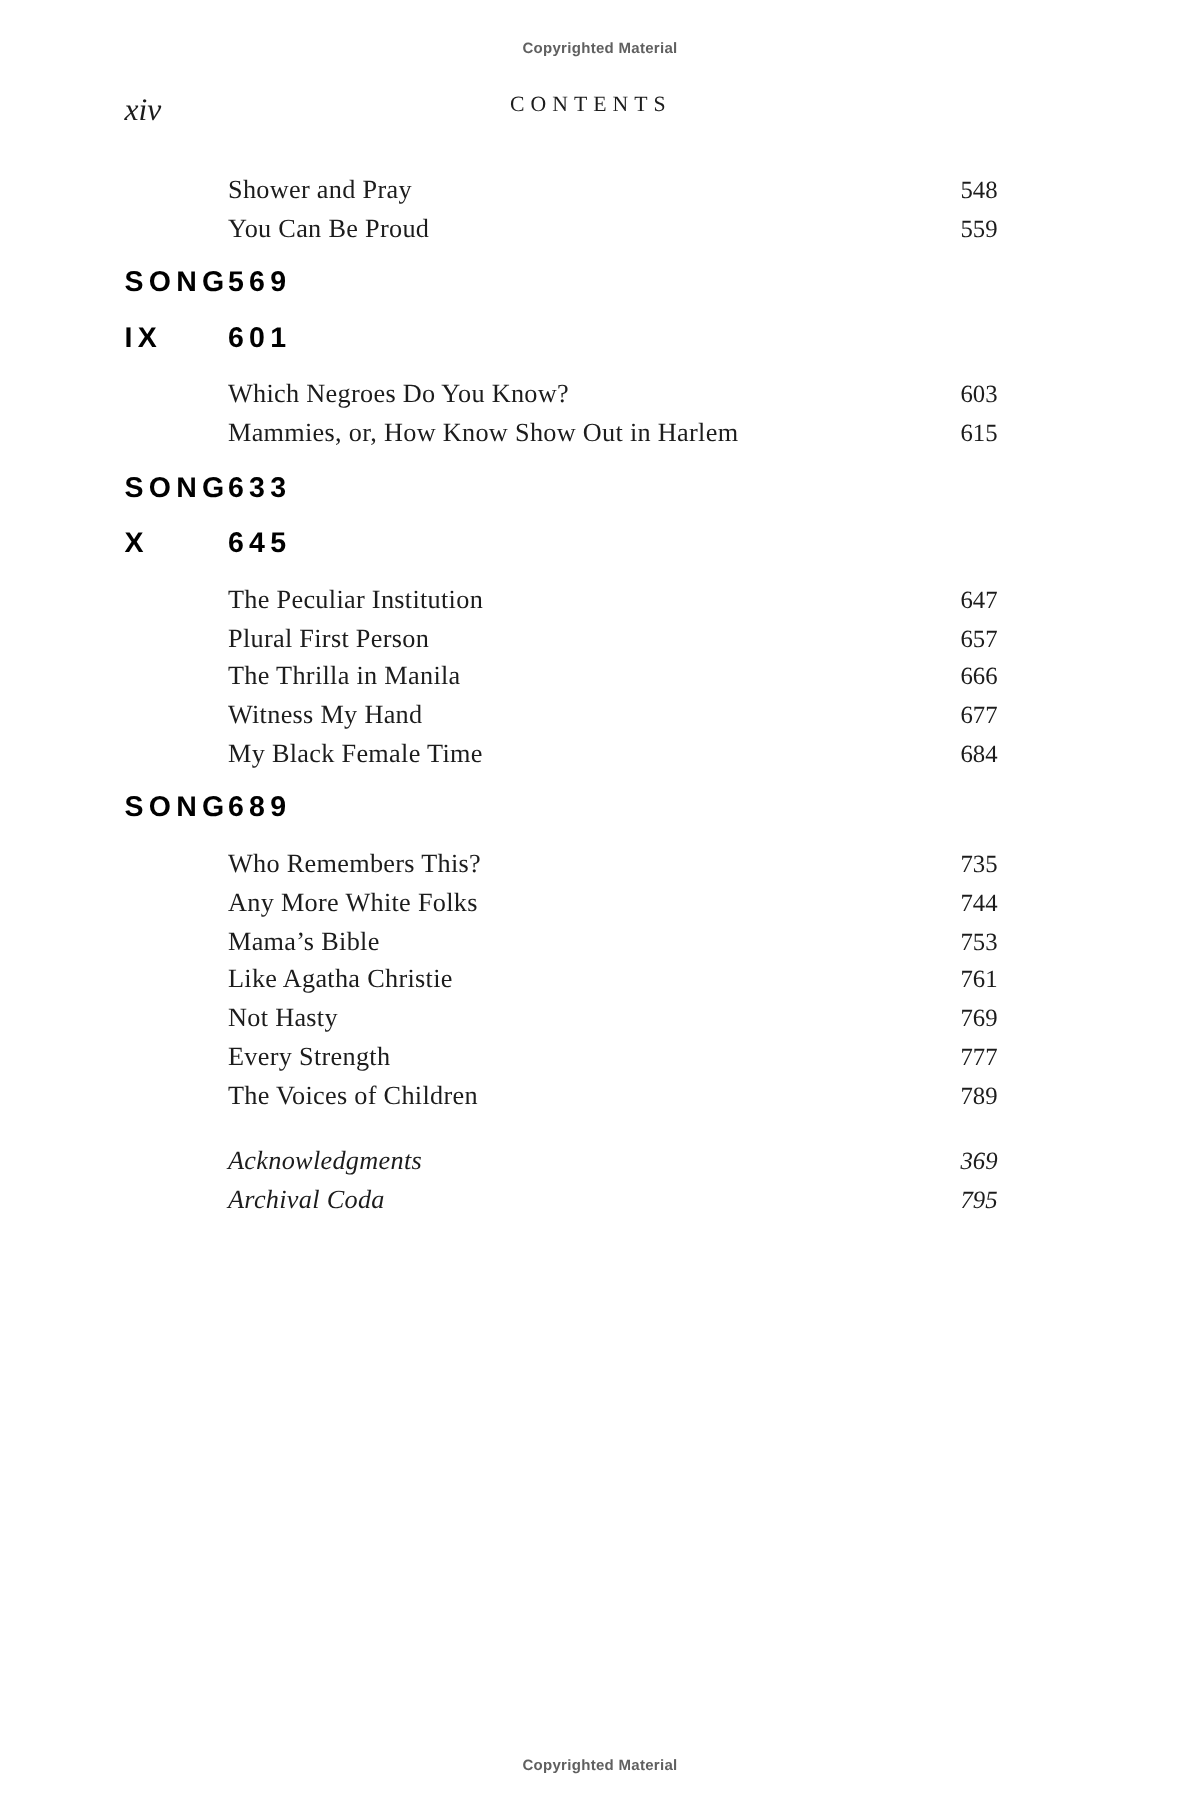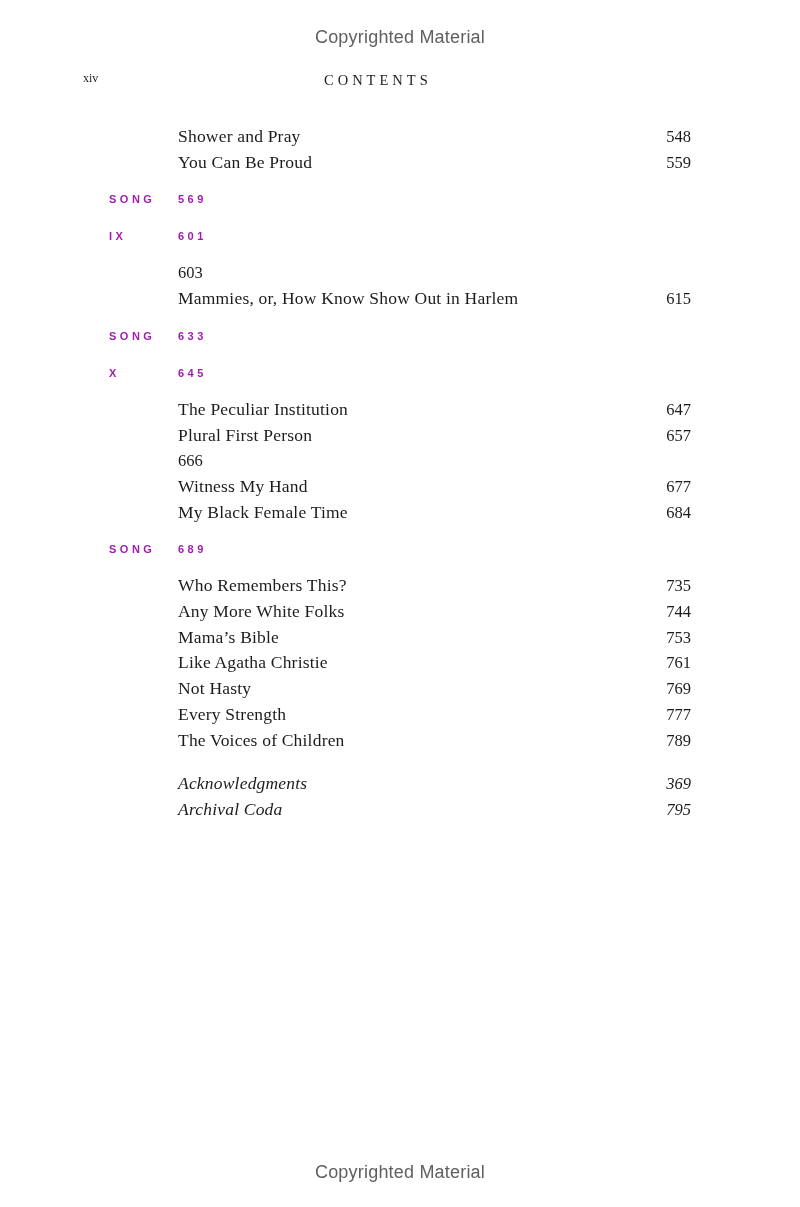--- a/index.html
+++ b/index.html
@@ -12,75 +12,77 @@
     height: 1207px;
     position: relative;
     font-family: "Liberation Serif", serif;
     color: #1c1c1c;
     overflow: hidden;
   }
   .copyright {
     text-align: center;
     color: #606060;
     font-family: "Liberation Sans", sans-serif;
-    font-size: 18px;
+    font-size: 10px;
     letter-spacing: 0.2px;
+    font-weight: bold;
   }
   .copyright.top { padding-top: 27px; }
   .copyright.bottom {
     position: absolute;
     bottom: 24px;
     left: 0;
     right: 0;
   }
   .header-row {
     position: relative;
     margin-top: 23px;
     height: 22px;
   }
   .folio {
     position: absolute;
     left: 83px;
     top: 0;
-    font-size: 12px;
+    font-style: italic;
+    font-size: 21px;
   }
   .running-head {
     position: absolute;
-    left: 324px;
+    left: 340px;
     top: 1px;
     font-size: 14.5px;
     letter-spacing: 4px;
     font-weight: 500;
     font-family: Liberation Serif, serif;
   }
   .toc {
     margin-top: 31px;
-    margin-left: 109px;
+    margin-left: 83px;
     width: 582px;
   }
   .entry-row {
     display: flex;
     justify-content: space-between;
     align-items: baseline;
     padding-left: 69px;
     font-size: 17.5px;
     line-height: 25.7px;
   }
   .entry-title { letter-spacing: 0.2px; }
   .entry-page { font-size: 16.5px; text-align: center; }
   .section-row {
     display: flex;
     align-items: flex-start;
     font-family: "Liberation Sans", sans-serif;
     font-weight: bold;
-    font-size: 11px;
+    font-size: 19px;
     letter-spacing: 3.5px;
     line-height: 26px;
     margin: 11px 0;
-    color: #a21caf;
+    color: #000000;
   }
   .section-label { width: 69px; letter-spacing: 3.5px; }
   .entry-group { margin: 0; }
   .entry-group.italic-group {
     margin-top: 18px;
     font-style: italic;
   }
 </style>
 </head>
 <body>
@@ -107,20 +109,21 @@
       <div class="section-row">
         <span class="section-label">SONG</span>
         <span class="section-number">569</span>
       </div>
       <div class="section-row">
         <span class="section-label">IX</span>
         <span class="section-number">601</span>
       </div>
       <div class="entry-group">
         <div class="entry-row">
+          <span class="entry-title">Which Negroes Do You Know?</span>
           <span class="entry-page">603</span>
         </div>
         <div class="entry-row">
           <span class="entry-title">Mammies, or, How Know Show Out in Harlem</span>
           <span class="entry-page">615</span>
         </div>
       </div>
       <div class="section-row">
         <span class="section-label">SONG</span>
         <span class="section-number">633</span>
@@ -132,20 +135,21 @@
       <div class="entry-group">
         <div class="entry-row">
           <span class="entry-title">The Peculiar Institution</span>
           <span class="entry-page">647</span>
         </div>
         <div class="entry-row">
           <span class="entry-title">Plural First Person</span>
           <span class="entry-page">657</span>
         </div>
         <div class="entry-row">
+          <span class="entry-title">The Thrilla in Manila</span>
           <span class="entry-page">666</span>
         </div>
         <div class="entry-row">
           <span class="entry-title">Witness My Hand</span>
           <span class="entry-page">677</span>
         </div>
         <div class="entry-row">
           <span class="entry-title">My Black Female Time</span>
           <span class="entry-page">684</span>
         </div>

